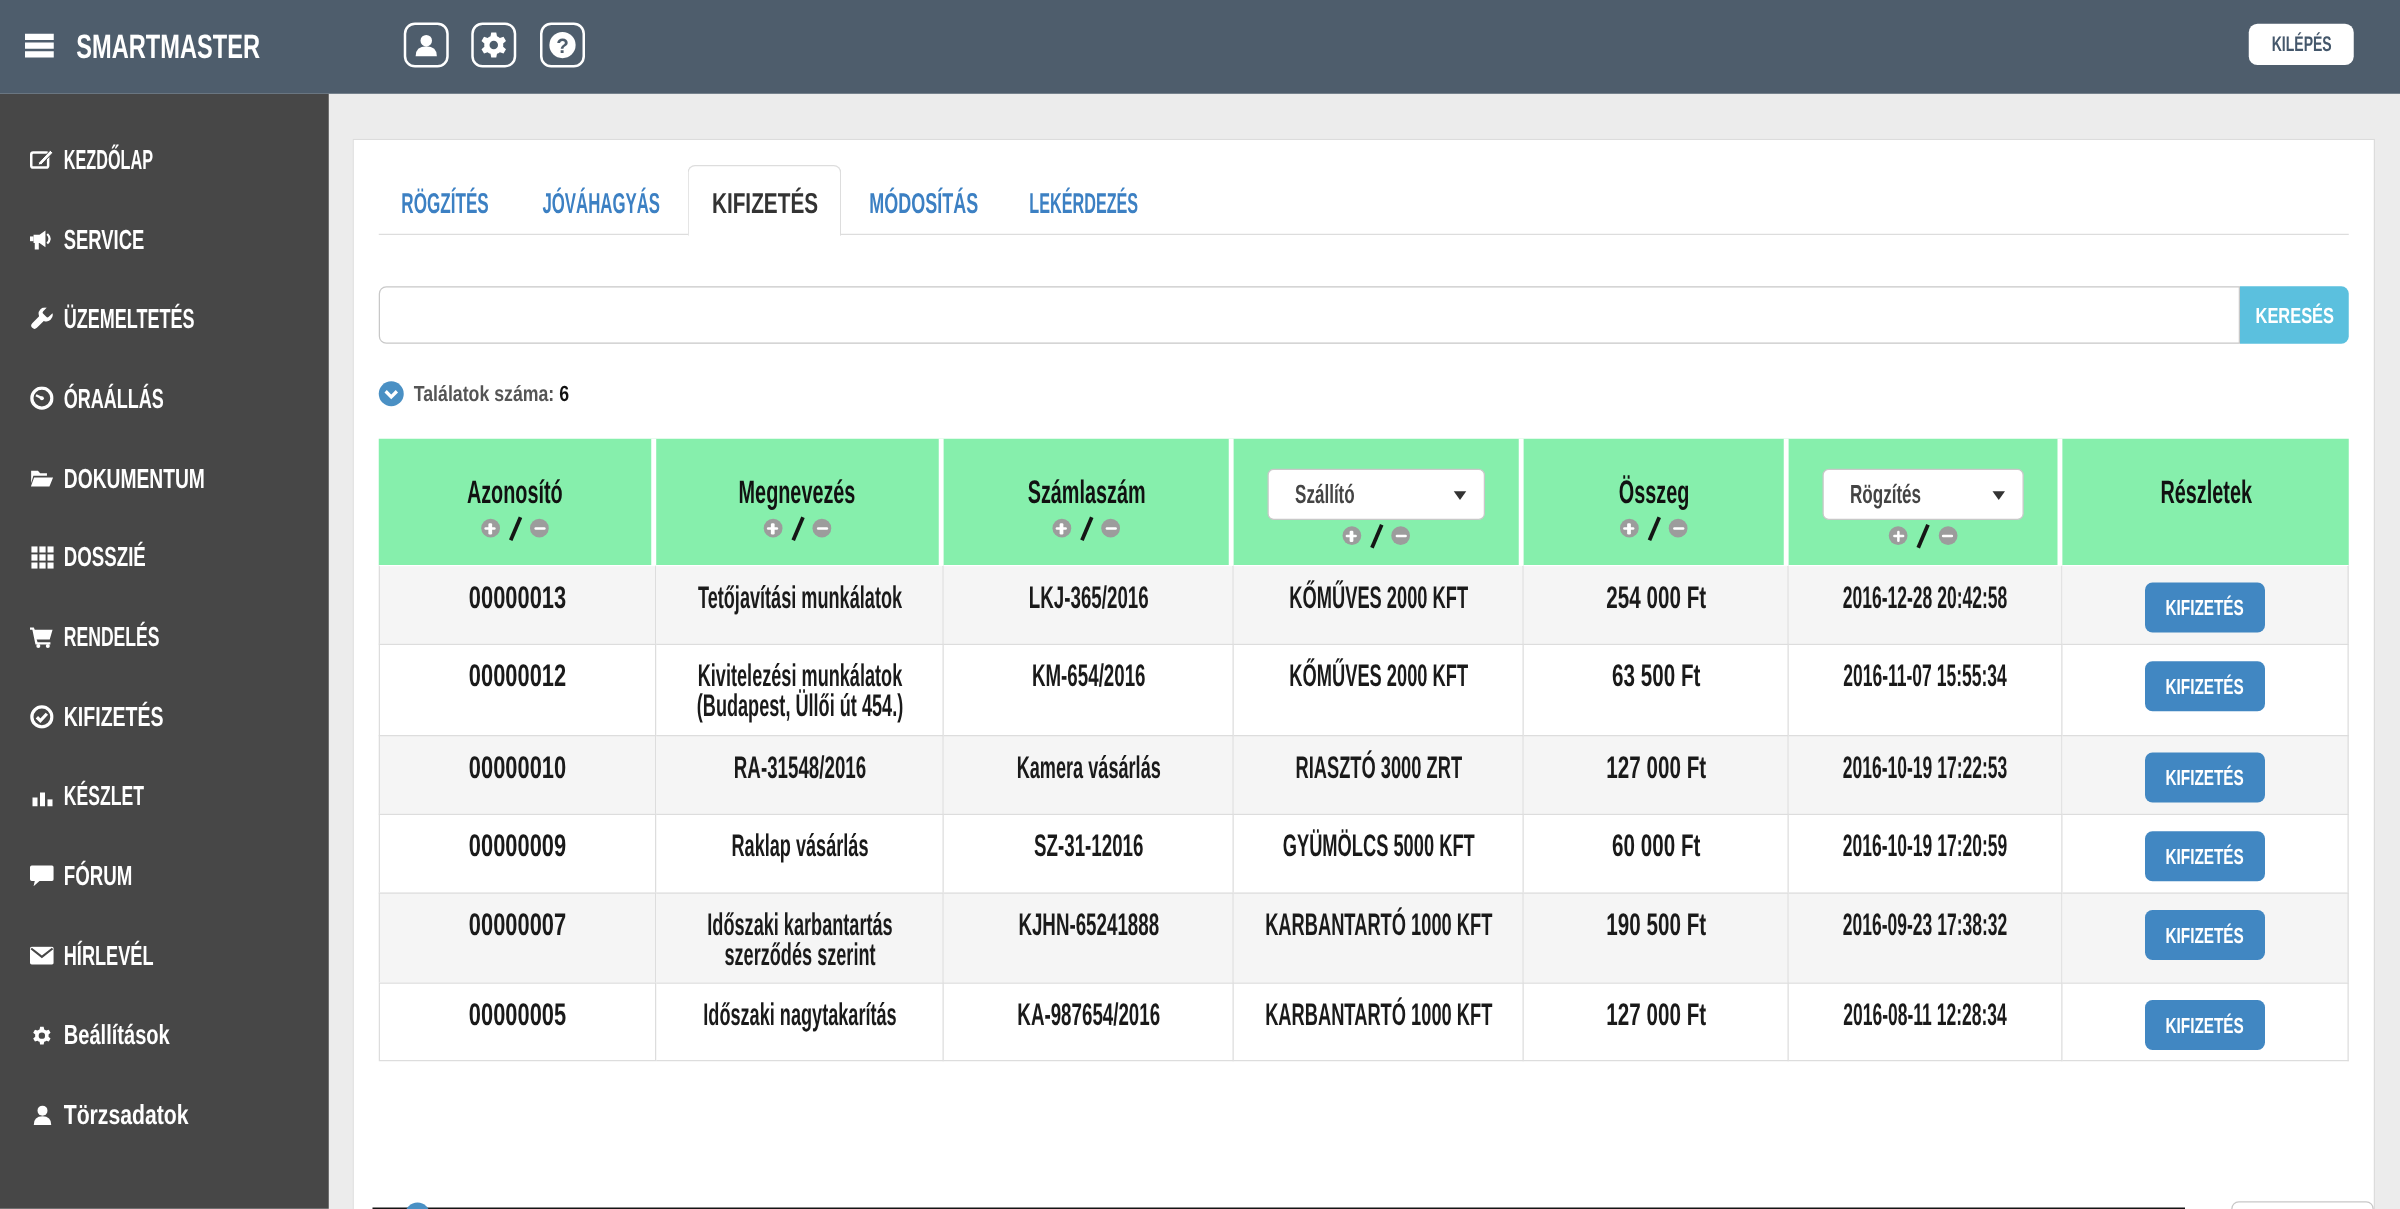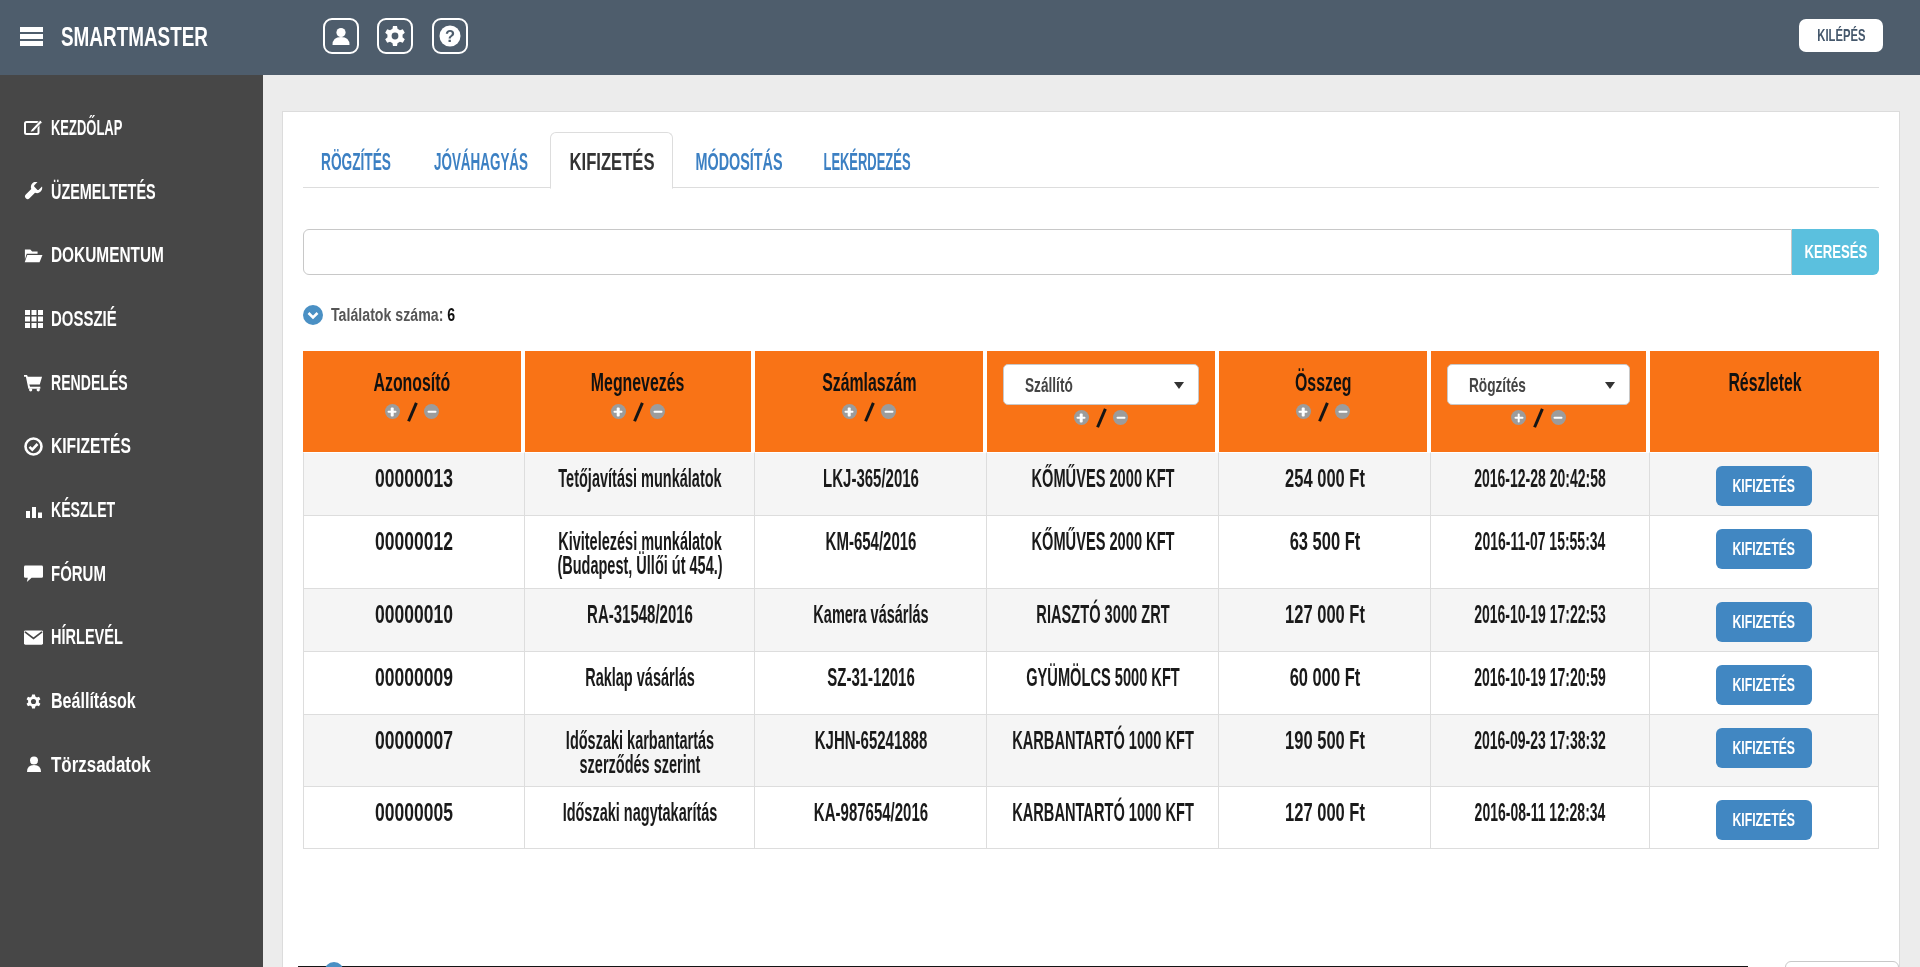--- a/index.html
+++ b/index.html
@@ -33,21 +33,21 @@
 .srow input{flex:1;height:46px;border:1px solid #C8C8C8;border-radius:6px 0 0 6px;background:#fff;outline:none;}
 .sbtn{width:87px;height:46px;background:#5BC0DE;border-radius:0 6px 6px 0;color:#fff;font-size:17.5px;font-weight:bold;display:flex;align-items:center;justify-content:center;}
 .sbtn span{transform:scaleX(.75);}
 
 .found{margin-top:40px;height:20px;display:flex;align-items:center;}
 .fcirc{width:20px;height:20px;border-radius:50%;background:#4A90C4;position:relative;}
 .found .ft{margin-left:8px;font-size:17.5px;font-weight:bold;color:#555;transform:scaleX(.81);transform-origin:0 50%;white-space:nowrap;}
 .found .ft b{color:#111;}
 
 table{width:100%;border-collapse:separate;border-spacing:0;table-layout:fixed;margin-top:26px;}
-th{background:#f97316;height:101px;vertical-align:top;border-right:4px solid #fff;font-weight:bold;padding:4px;}
+th{background:#86efac;height:101px;vertical-align:top;border-right:4px solid #fff;font-weight:bold;padding:15px;}
 th:last-child{border-right:none;}
 .tht{margin-top:12px;font-size:26px;color:#111;text-align:center;}
 .tht{white-space:nowrap;} .tht span{transform:scaleX(.61);transform-origin:50% 50%;}
 .sortr{margin-top:5px;height:17px;display:flex;align-items:center;justify-content:center;}
 .scirc{width:15px;height:15px;border-radius:50%;background:#9C9C9C;color:#fff;position:relative;display:inline-block;}
 .scirc i{position:absolute;left:50%;top:50%;width:9px;height:2.6px;background:#fff;transform:translate(-50%,-50%);border-radius:1px;}
 .scirc.plus i.v{width:2.6px;height:9px;}
 .slash{display:inline-block;margin:0 11px;width:2.6px;height:20px;background:#151515;transform:rotate(23deg);}
 .thsel{margin:9px 12px 0 12px;height:41px;border:1px solid #C8C8C8;border-radius:5px;background:#fff;position:relative;text-align:left;}
 .thsel .sl{position:absolute;left:21px;top:0;line-height:39px;font-size:21px;color:#444;font-weight:bold;white-space:nowrap;transform:scaleX(.65);transform-origin:0 50%;}
@@ -104,25 +104,46 @@
       <span class="ic">
         <svg width="19" height="19" viewBox="0 0 19 19">
           <rect x="1" y="4" width="13.5" height="12" rx="1.5" fill="none" stroke="#fff" stroke-width="2"></rect>
           <path d="M7 12 L16.2 2.2 L18.3 4.2 L9.2 13.6 L6.4 14.2 z" fill="#fff" stroke="#474747" stroke-width=".8"></path>
         </svg>
       </span>
       <span class="lb" style="transform:scaleX(.59);">KEZDŐLAP</span>
     </div>
   <div class="sitem">
       <span class="ic">
+        <svg width="20" height="18" viewBox="0 0 20 18">
+          <path fill="#fff" d="M13 1 L13 15 L8 11.5 L3 11.5 L3 4.5 L8 4.5 z"></path>
+          <rect x="0" y="6" width="3" height="4" fill="#fff"></rect>
+          <path d="M14.5 4 q4 4 0 8" stroke="#fff" stroke-width="1.8" fill="none"></path>
+          <rect x="4" y="11.5" width="3.4" height="5.5" fill="#fff"></rect>
+        </svg>
+      </span>
+      <span class="lb" style="transform:scaleX(.67);">SERVICE</span>
+    </div>
+  <div class="sitem">
+      <span class="ic">
         <svg width="19" height="19" viewBox="0 0 19 19">
           <path fill="#fff" d="M18 4.5 a5.2 5.2 0 0 1-7 6.2 L5.5 16.2 a2.6 2.6 0 0 1-3.7-3.7 L7.3 7 a5.2 5.2 0 0 1 6.2-7 L10.6 3 a1.4 1.4 0 0 0 0 2 l2.4 2.4 a1.4 1.4 0 0 0 2 0 z"></path>
         </svg>
       </span>
       <span class="lb" style="transform:scaleX(.655);">ÜZEMELTETÉS</span>
+    </div>
+  <div class="sitem">
+      <span class="ic">
+        <svg width="19" height="19" viewBox="0 0 19 19">
+          <circle cx="9.5" cy="9.5" r="8" fill="none" stroke="#fff" stroke-width="2.6"></circle>
+          <path d="M9.5 9.5 L4.8 7.2" stroke="#fff" stroke-width="2"></path>
+          <circle cx="9.5" cy="9.5" r="1.6" fill="#fff"></circle>
+        </svg>
+      </span>
+      <span class="lb" style="transform:scaleX(.655);">ÓRAÁLLÁS</span>
     </div>
   <div class="sitem">
       <span class="ic">
         <svg width="21" height="17" viewBox="0 0 21 17">
           <path fill="#fff" d="M1 2 h6 l2 2.2 h6 v2.3 h-12 L1 13 z"></path>
           <path fill="#fff" d="M3.6 8 h16.8 l-3.2 8 H.8 z"></path>
         </svg>
       </span>
       <span class="lb" style="transform:scaleX(.70);">DOKUMENTUM</span>
     </div>

